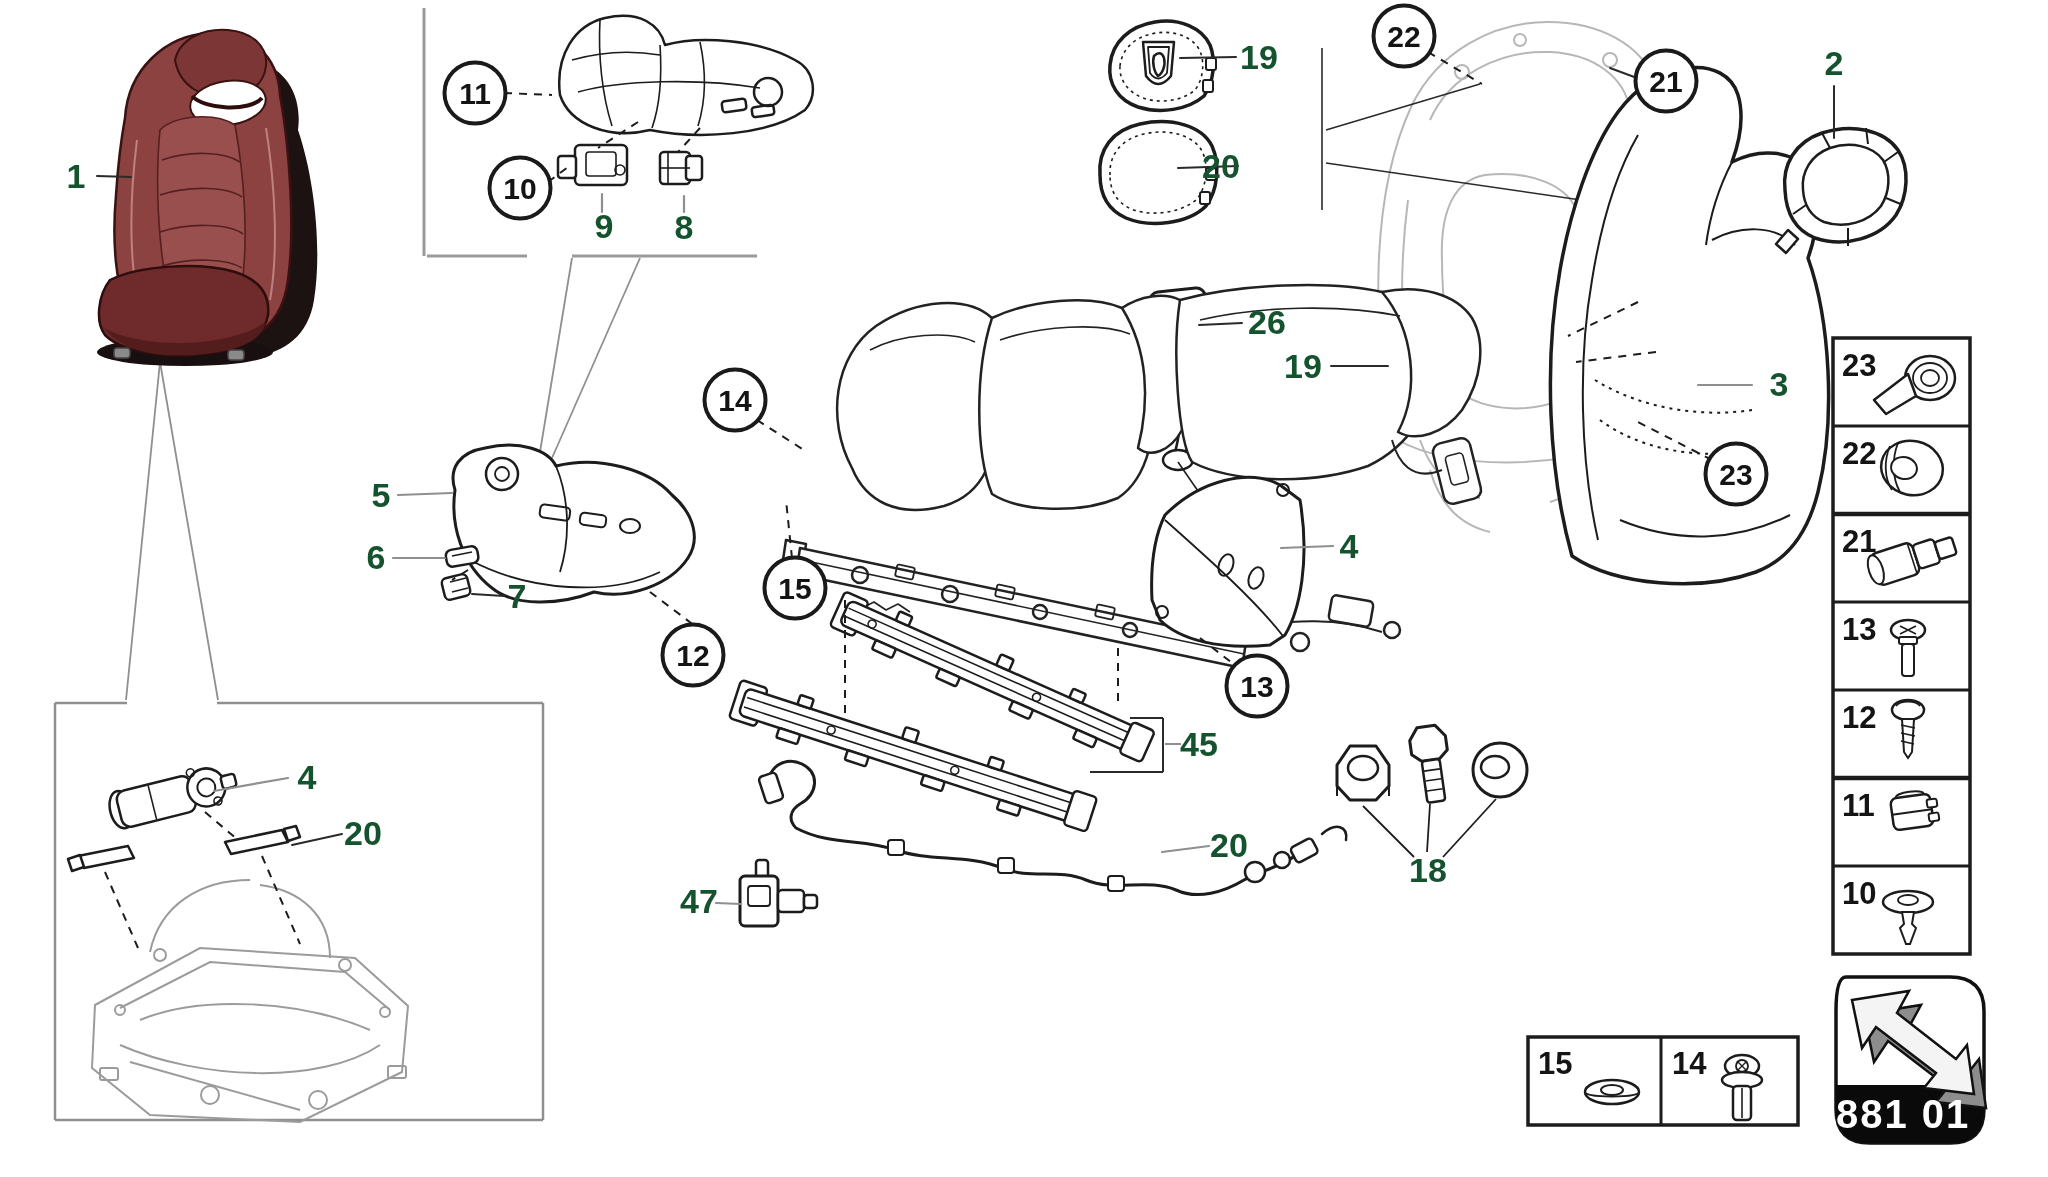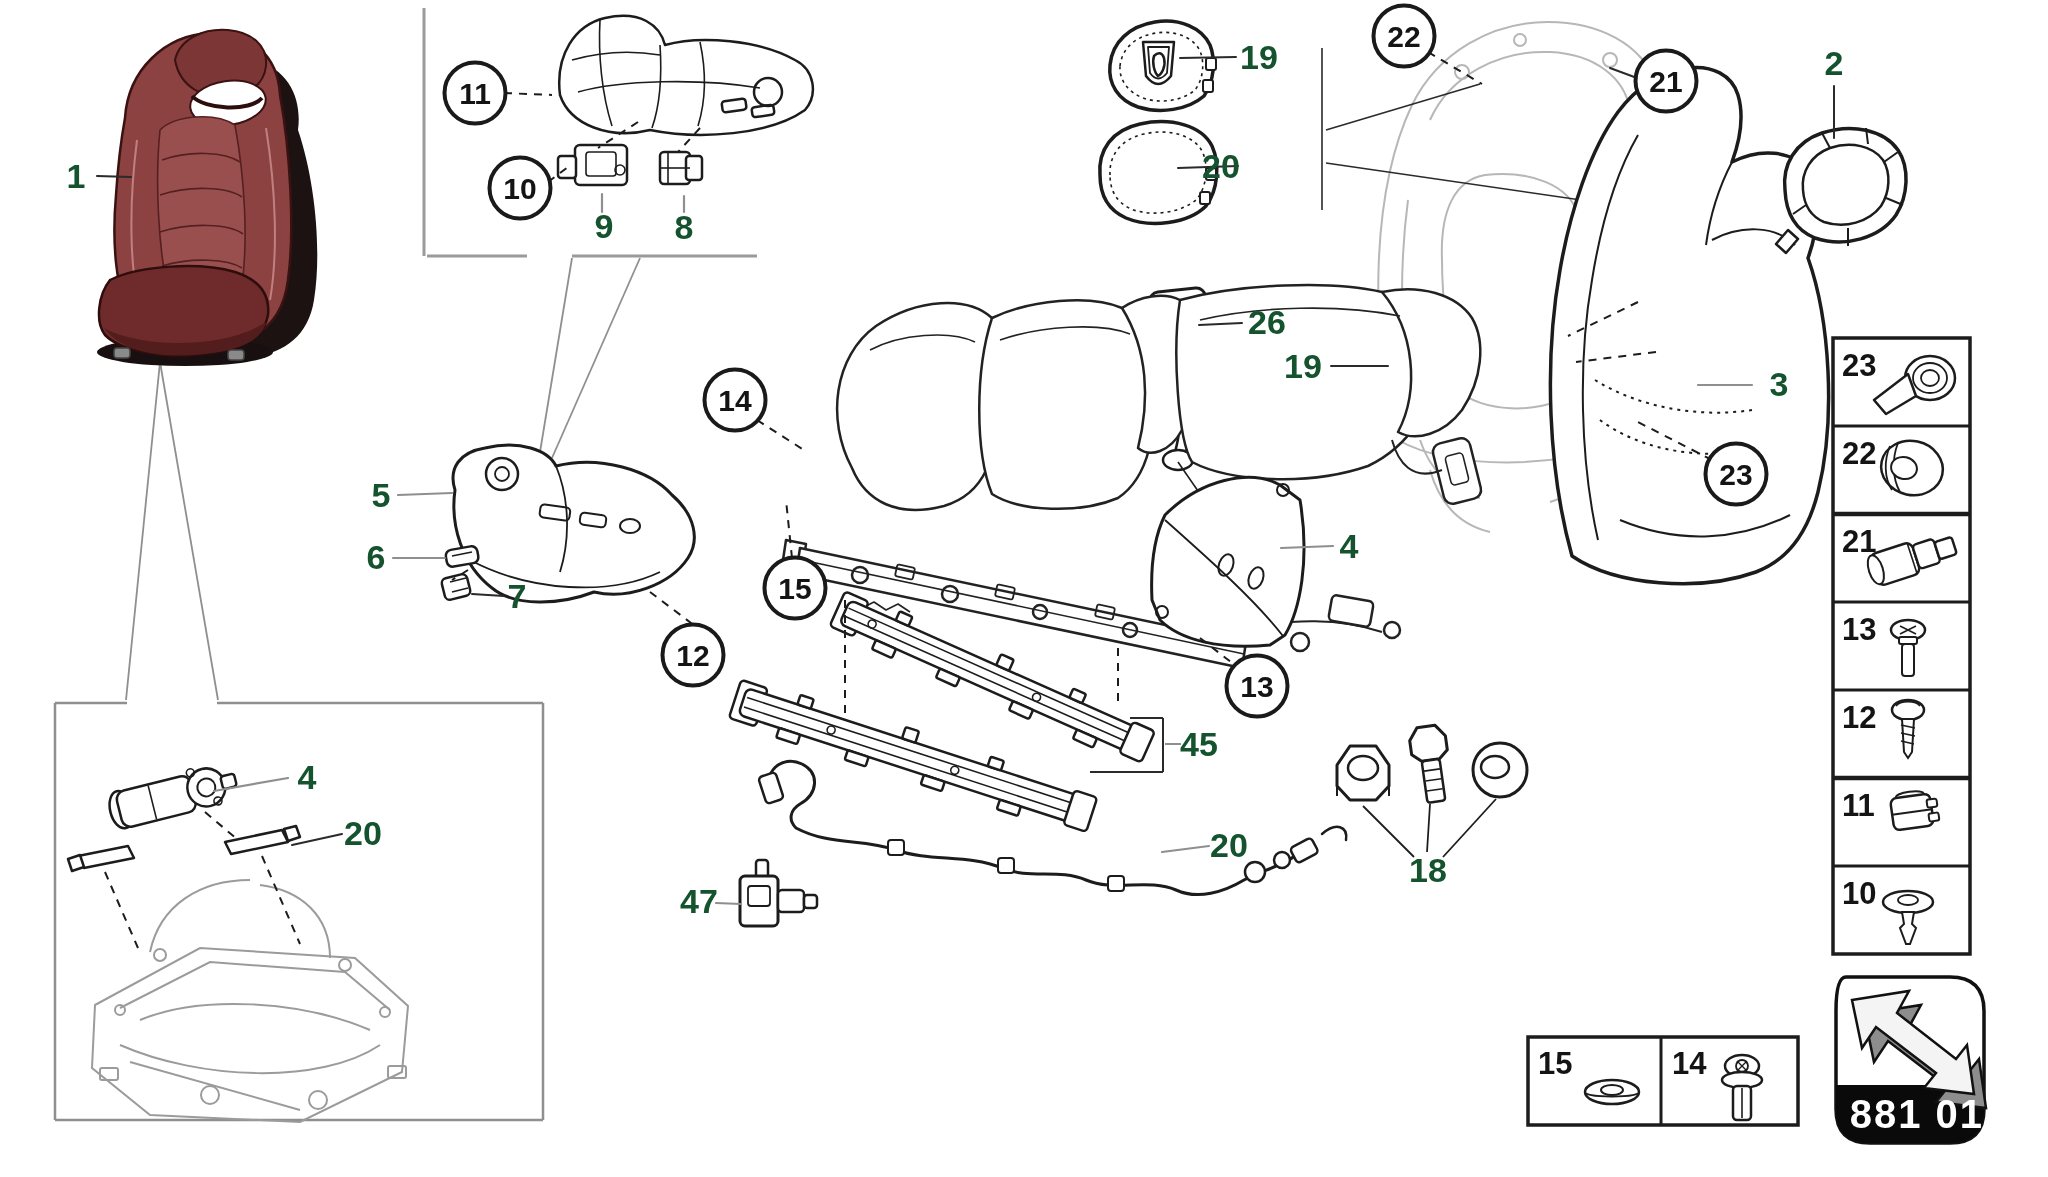--- a/index.html
+++ b/index.html
@@ -6,21 +6,21 @@
   #stage{position:relative;width:2048px;height:1177px;background:#ffffff;overflow:hidden;
          font-family:"Liberation Sans",sans-serif;}
   #art{position:absolute;left:0;top:0;}
   .plain-label{position:absolute;transform:translate(-50%,-50%);
     font:700 34px "Liberation Sans",sans-serif;color:#14532d;white-space:nowrap;}
   .circled{position:absolute;transform:translate(-50%,-50%);width:57px;height:57px;
     border:4px solid #1a1a1a;border-radius:50%;background:#fff;display:flex;
     align-items:center;justify-content:center;
     font:700 30px "Liberation Sans",sans-serif;color:#141414;}
   .tnum{position:absolute;font:700 31px "Liberation Sans",sans-serif;color:#141414;}
-  .page-code{position:absolute;left:1836px;top:1092px;width:148px;text-align:right;
+  .page-code{position:absolute;left:1836px;top:1092px;width:148px;text-align:left;
     font:700 40px "Liberation Sans",sans-serif;color:#fff;letter-spacing:2px;}
 </style>
 </head>
 <body>
 
 <div id="stage">
 
 <svg id="art" width="2048" height="1177" viewBox="0 0 2048 1177">
   <defs></defs>
 

